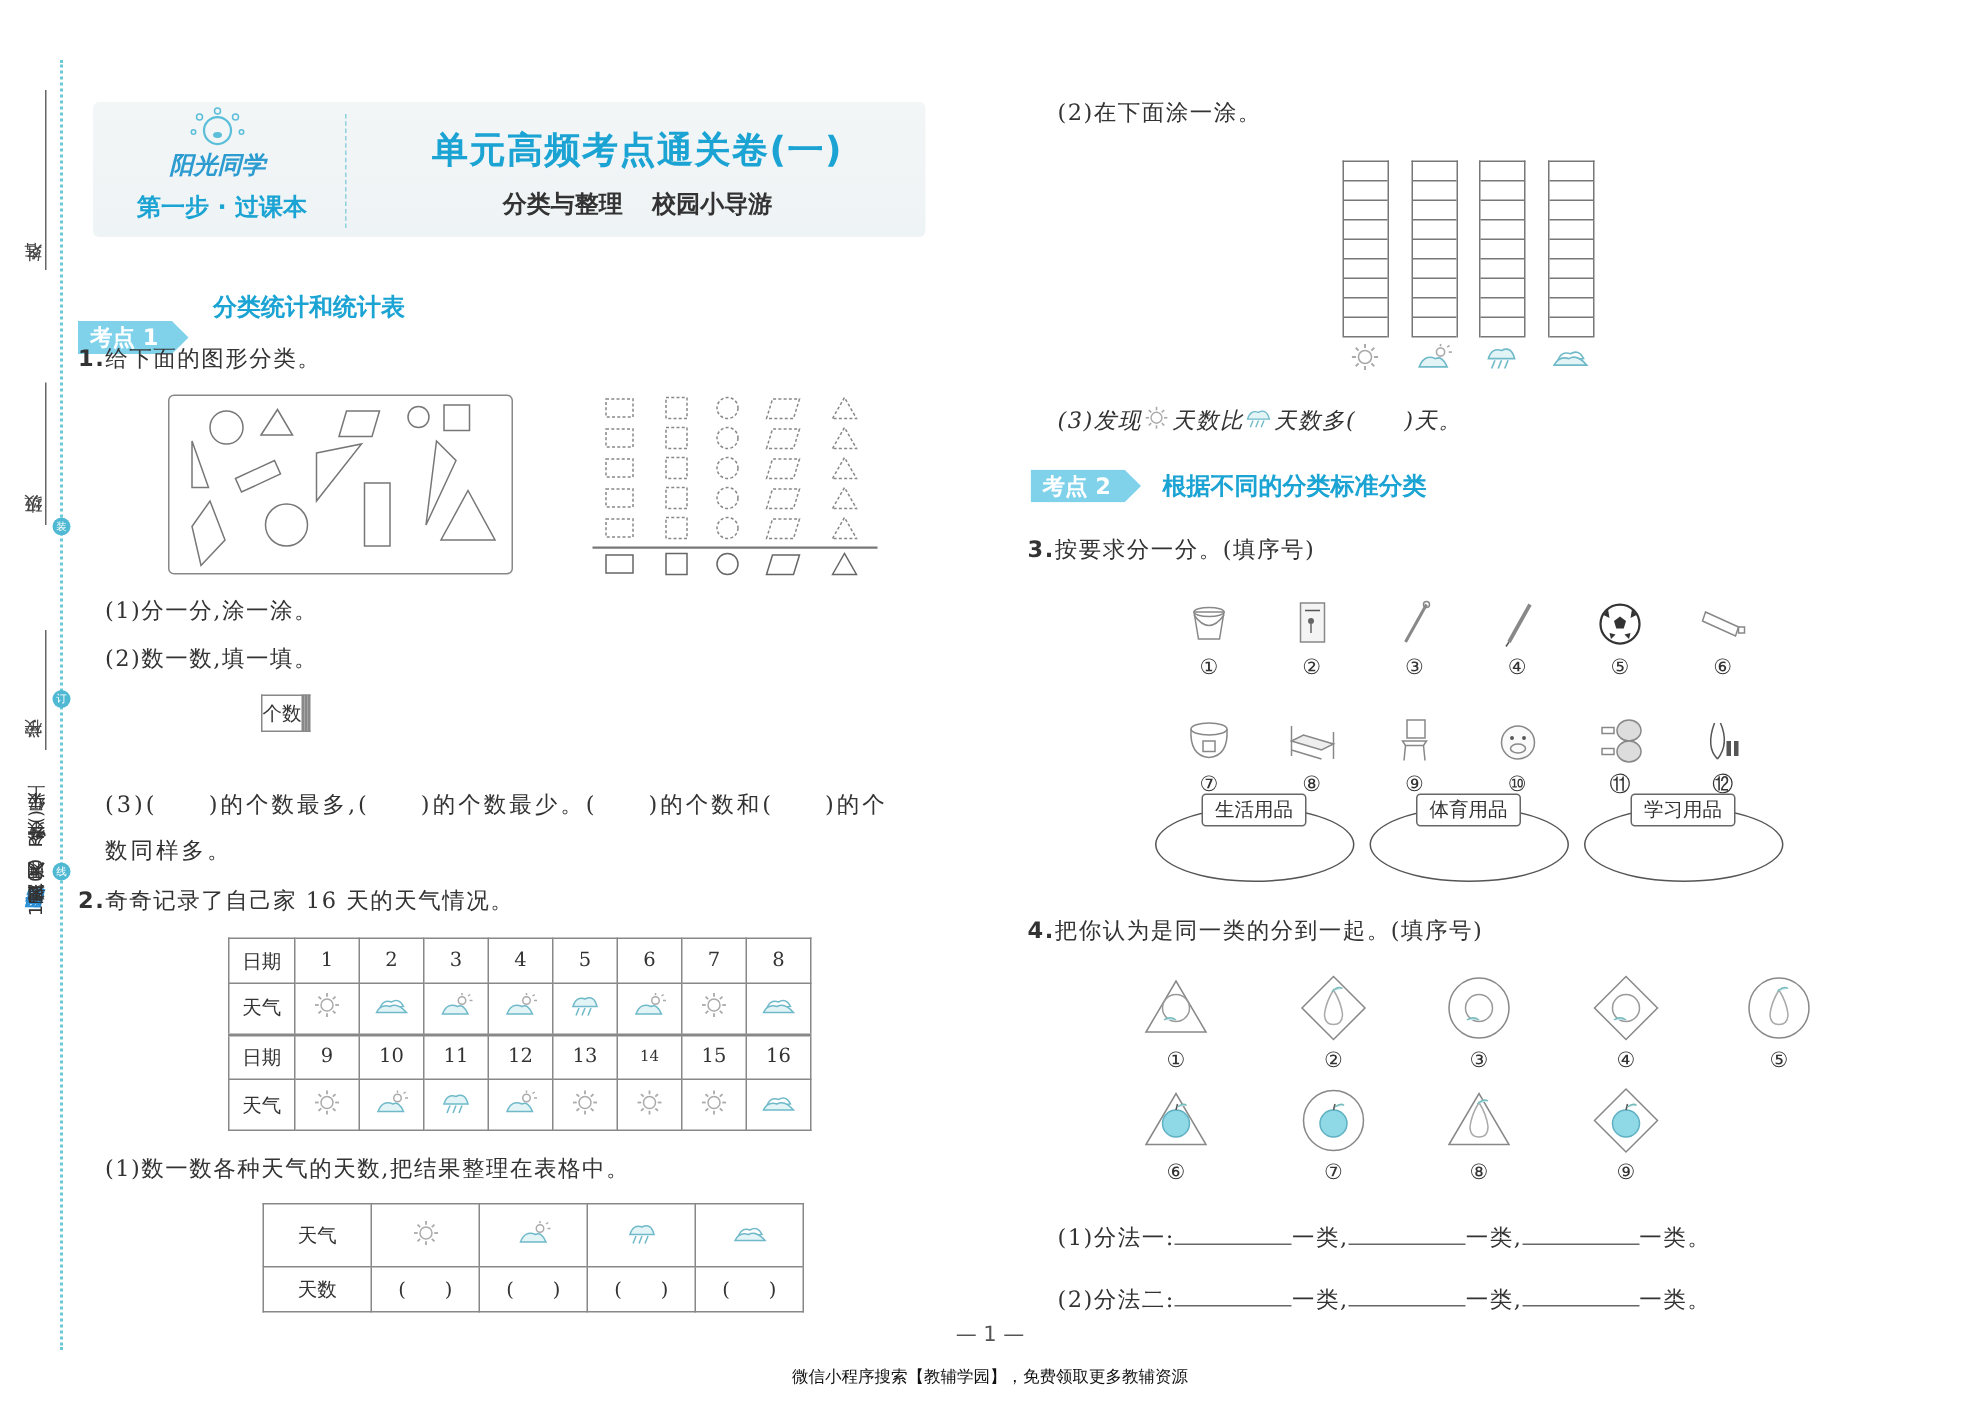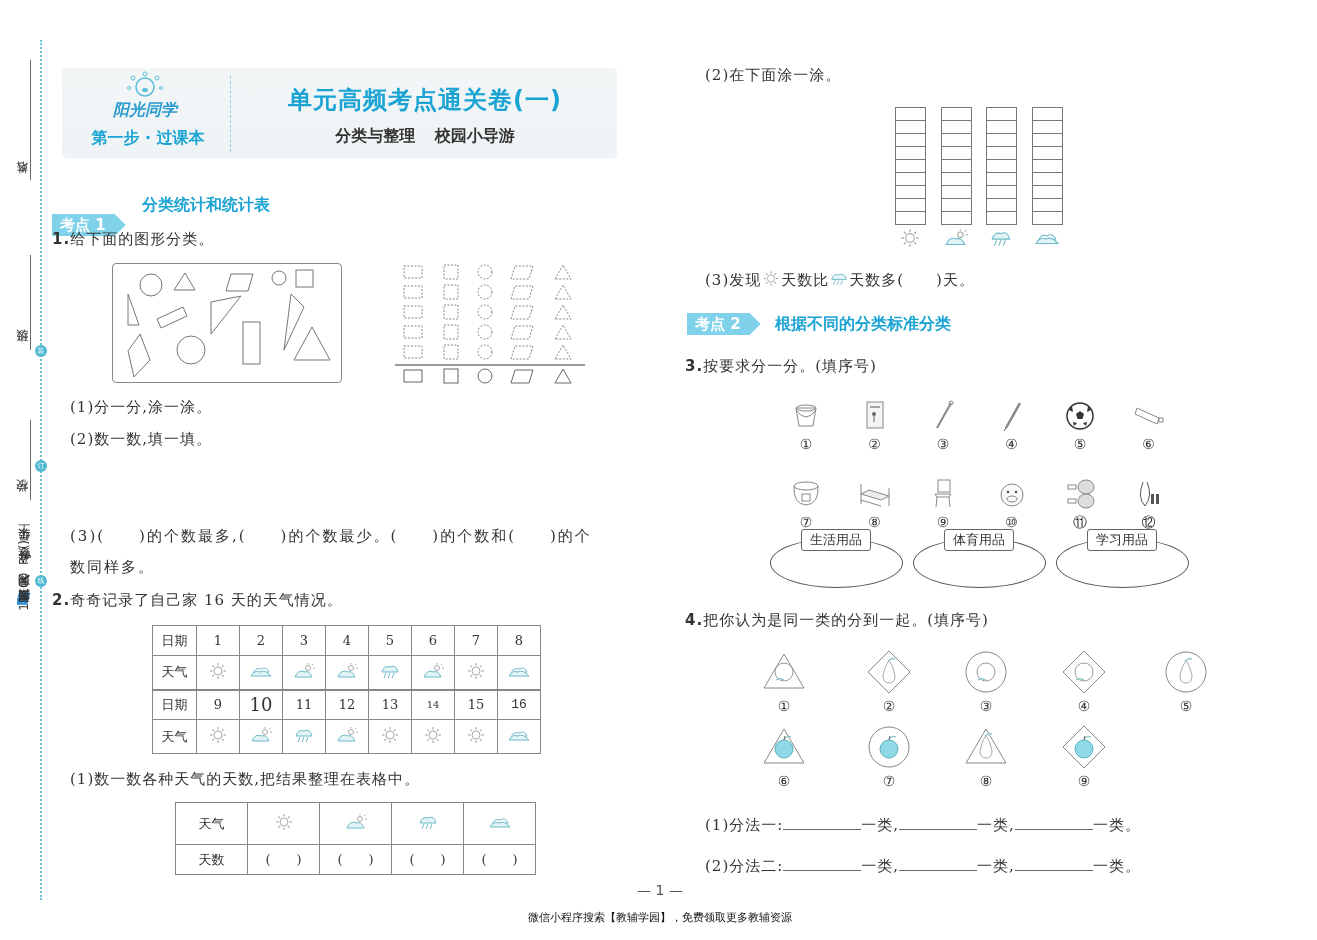--- a/index.html
+++ b/index.html
@@ -166,20 +166,28 @@
         <polygon points="160,15 168,1 176,15"></polygon>
     </g>
   </svg>
 </div>
 
 <div class="abs qtext" style="left:70px;top:398px;">(1)分一分,涂一涂。</div>
 <div class="abs qtext" style="left:70px;top:430px;">(2)数一数,填一填。</div>
 
 <table class="abs outer" style="left:174px;top:463px;">
   <tbody>
+  <tr style="height:24px;">
+    <td>个数</td>
+    <td></td>
+    <td></td>
+    <td></td>
+    <td></td>
+    <td></td>
+  </tr>
 </tbody>
   </table>
 
 <div class="abs qtext" style="left:70px;top:527px;letter-spacing:2px;">(3)(　　)的个数最多,(　　)的个数最少。(　　)的个数和(　　)的个</div>
 <div class="abs qtext" style="left:70px;top:558px;letter-spacing:2px;text-align:right;">数同样多。</div>
 
 <div class="abs qtext" style="left:52px;top:591px;">
   <span class="qnum">2.</span><span>奇奇记录了自己家 16 天的天气情况。</span>
 </div>
 
@@ -252,27 +260,27 @@
             <line x1="14.88908729652601" y1="4.110912703473987" x2="16.65685424949238" y2="2.3431457505076185" stroke="#aaa" stroke-width="1.2"></line>
           </svg></td>
         <td><svg width="22" height="16" viewBox="0 0 22 16">
             <path d="M3 11 Q5 4 11 6 Q16 3 19 9 Z" fill="none" stroke="#6fb9c9"></path>
             <path d="M1 13 Q4 7 10 9 Q15 6 21 13 Z" fill="#e3f4f7" stroke="#6fb9c9"></path>
           </svg></td>
       </tr>
       <tr style="height:30px;border-top:2.5px solid #888;">
         <td style="width:44px;">日期</td>
         <td style="width:43px;font-size:13px;">9</td>
-        <td style="width:43px;font-size:18px;">10</td>
+        <td style="width:43px;font-size:13px;">10</td>
         <td style="width:43px;font-size:13px;">11</td>
         <td style="width:43px;font-size:13px;">12</td>
         <td style="width:43px;font-size:13px;">13</td>
         <td style="width:43px;font-size:10px;">14</td>
         <td style="width:43px;font-size:13px;">15</td>
-        <td style="width:43px;font-size:13px;font-family:Liberation Mono, monospace;">16</td>
+        <td style="width:43px;font-size:13px;">16</td>
       </tr>
       <tr style="height:34px;">
         <td>天气</td>
         <td><svg width="22" height="16" viewBox="0 0 22 16">
             <circle cx="11" cy="8" r="4" fill="none" stroke="#aaa"></circle>
             <line x1="16.5" y1="8" x2="19" y2="8" stroke="#aaa" stroke-width="1.2"></line>
             <line x1="14.88908729652601" y1="11.88908729652601" x2="16.65685424949238" y2="13.65685424949238" stroke="#aaa" stroke-width="1.2"></line>
             <line x1="11" y1="13.5" x2="11" y2="16" stroke="#aaa" stroke-width="1.2"></line>
             <line x1="7.110912703473989" y1="11.88908729652601" x2="5.34314575050762" y2="13.65685424949238" stroke="#aaa" stroke-width="1.2"></line>
             <line x1="5.5" y1="8" x2="3" y2="8.000000000000002" stroke="#aaa" stroke-width="1.2"></line>
@@ -456,21 +464,21 @@
       <div style="height:13px;border-bottom:1px solid #777;"></div>
       <div style="height:13px;border-bottom:1px solid #777;"></div>
       <div style="height:13px;border-bottom:1px solid #777;"></div>
     </div>
     <div style="position:absolute;left:139.5px;top:122px;"><svg width="24" height="18" viewBox="0 0 22 16">
         <path d="M3 11 Q5 4 11 6 Q16 3 19 9 Z" fill="none" stroke="#6fb9c9"></path>
         <path d="M1 13 Q4 7 10 9 Q15 6 21 13 Z" fill="#e3f4f7" stroke="#6fb9c9"></path>
       </svg></div>
   </div>
 
-<div class="abs qtext" style="left:705px;top:271px;display:flex;align-items:center;">
+<div class="abs qtext" style="left:705px;top:271px;display:flex;align-items:center;font-style:italic;">
   <span>(3)发现</span>
   <span class="wicon"><svg width="20" height="15" viewBox="0 0 22 16">
         <circle cx="11" cy="8" r="4" fill="none" stroke="#aaa"></circle>
         <line x1="16.5" y1="8" x2="19" y2="8" stroke="#aaa" stroke-width="1.2"></line>
         <line x1="14.88908729652601" y1="11.88908729652601" x2="16.65685424949238" y2="13.65685424949238" stroke="#aaa" stroke-width="1.2"></line>
         <line x1="11" y1="13.5" x2="11" y2="16" stroke="#aaa" stroke-width="1.2"></line>
         <line x1="7.110912703473989" y1="11.88908729652601" x2="5.34314575050762" y2="13.65685424949238" stroke="#aaa" stroke-width="1.2"></line>
         <line x1="5.5" y1="8" x2="3" y2="8.000000000000002" stroke="#aaa" stroke-width="1.2"></line>
         <line x1="7.110912703473987" y1="4.110912703473989" x2="5.3431457505076185" y2="2.3431457505076203" stroke="#aaa" stroke-width="1.2"></line>
         <line x1="10.999999999999998" y1="2.5" x2="10.999999999999998" y2="0" stroke="#aaa" stroke-width="1.2"></line>

